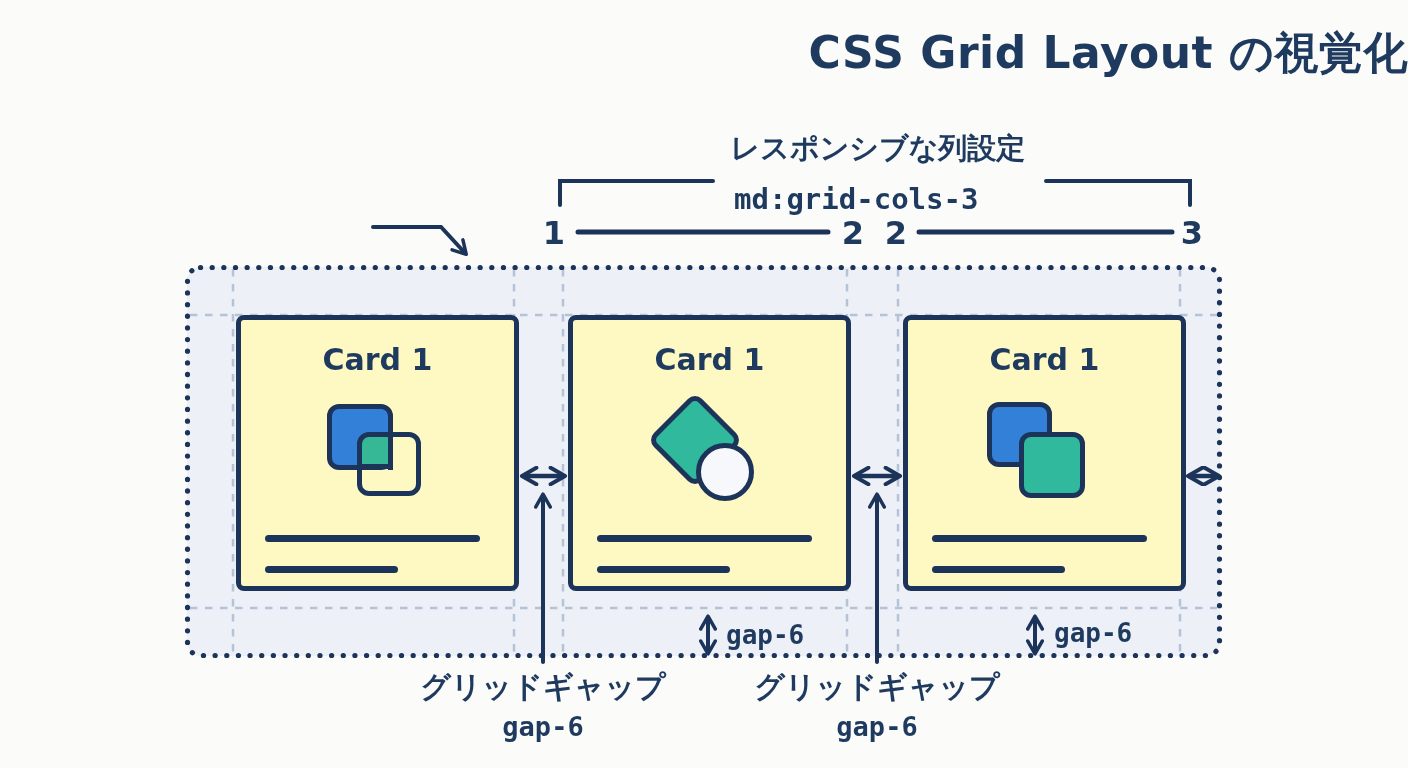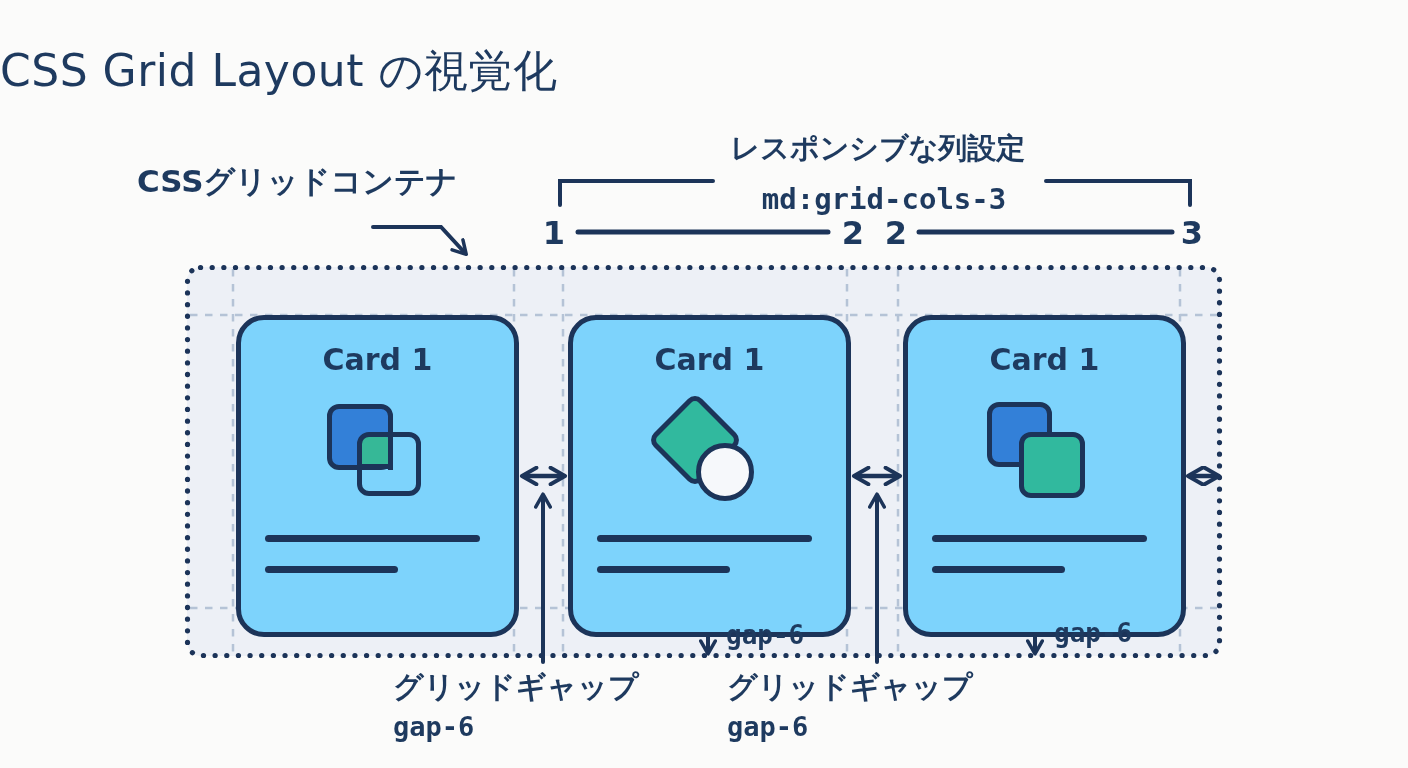--- a/index.html
+++ b/index.html
@@ -5,60 +5,60 @@
   html,body { margin:0; padding:0; background:#ffffff; }
   .stage {
     position:relative; width:1408px; height:768px;
     background:#fbfbfa; overflow:hidden;
     font-family:"DejaVu Sans", sans-serif; color:#1e3a5f;
   }
   .abs { position:absolute; }
   .mono { font-family:"DejaVu Sans Mono", monospace; font-weight:700; }
 
   .title {
-    position:absolute; top:42px; left:0; width:100%; margin:0;
-    text-align:left; font-size:44px; font-weight:400; letter-spacing:0.5px;
+    position:absolute; top:24px; left:0; width:100%; margin:0;
+    text-align:right; font-size:44px; font-weight:700; letter-spacing:0.5px;
   }
 
   
   .container-heading { left:137px; top:161px; font-size:31px; font-weight:800; }
   .container-code    { left:196px; top:211px; font-size:26px; }
 
   
   .resp-heading { left:628px; top:129px; width:500px; text-align:center; font-size:29px; font-weight:800; }
-  .resp-code    { left:734px; top:182px; width:300px; text-align:center; font-size:29px; }
+  .resp-code    { left:734px; top:182px; width:300px; text-align:left; font-size:29px; }
   .gridnum { position:absolute; top:214px; width:40px; text-align:center; font-size:32px; font-weight:800; }
 
   
   svg.overlay { position:absolute; left:0; top:0; pointer-events:none; }
 
   
   .card {
-    position:absolute; top:315px; width:283px; height:322px;
-    background:#7dd3fc; border:5.5px solid #1c3459; border-radius:28px;
+    position:absolute; top:315px; width:283px; height:276px;
+    background:#fef9c3; border:5.5px solid #1c3459; border-radius:8px;
     box-sizing:border-box;
   }
   .card-title { position:absolute; top:22px; left:0; width:100%; text-align:center; font-size:30px; font-weight:800; }
   .ph { position:absolute; left:24px; height:7px; background:#1c3459; border-radius:4px; }
   .ph-long  { top:215px; width:215px; }
   .ph-short { top:246px; width:133px; }
 
   .sq { position:absolute; box-sizing:border-box; border:5px solid #1c3459; border-radius:12px; }
   .fill-blue { background:#3380d8; }
   .fill-teal { background:#31b99e; }
   .patch { position:absolute; background:#36b897; border-radius:3px; }
   .strip { position:absolute; background:#1c3459; }
   .circle { position:absolute; box-sizing:border-box; border:5px solid #1c3459; border-radius:50%; background:#f6f8fb; }
   .diamond { transform:rotate(45deg); border-radius:10px; }
 
   
   .gaplabel { position:absolute; font-size:26px; }
 
   
-  .callout { position:absolute; top:667px; width:300px; text-align:left; }
+  .callout { position:absolute; top:667px; width:300px; text-align:center; }
   .callout-heading { font-size:30px; font-weight:800; }
   .callout-code { font-size:27px; margin-top:3px; }
 </style>
 </head>
 <body>
 
 <div class="stage">
 
   <h1 class="title">CSS Grid Layout の視覚化</h1>
 
@@ -106,21 +106,20 @@
       <line x1="543" y1="496" x2="543" y2="662" marker-start="url(#chev)"></line>
       <line x1="877" y1="496" x2="877" y2="662" marker-start="url(#chev)"></line>
     </g>
 
     <g stroke="#1c3459" stroke-width="4" stroke-linecap="round">
       <line x1="708" y1="618" x2="708" y2="652" marker-start="url(#chev)" marker-end="url(#chev)"></line>
       <line x1="1035" y1="618" x2="1035" y2="652" marker-start="url(#chev)" marker-end="url(#chev)"></line>
     </g>
   </svg>
 
-  <div class="abs container-heading">CSSグリッドコンテナ</div>
 
   <div class="abs resp-heading">レスポンシブな列設定</div>
   <div class="abs resp-code mono">md:grid-cols-3</div>
   <div class="gridnum" style="left:534px">1</div>
   <div class="gridnum" style="left:833px">2</div>
   <div class="gridnum" style="left:876px">2</div>
   <div class="gridnum" style="left:1172px">3</div>
 
   <div class="card" style="left:236px">
     <div class="card-title">Card 1</div>

